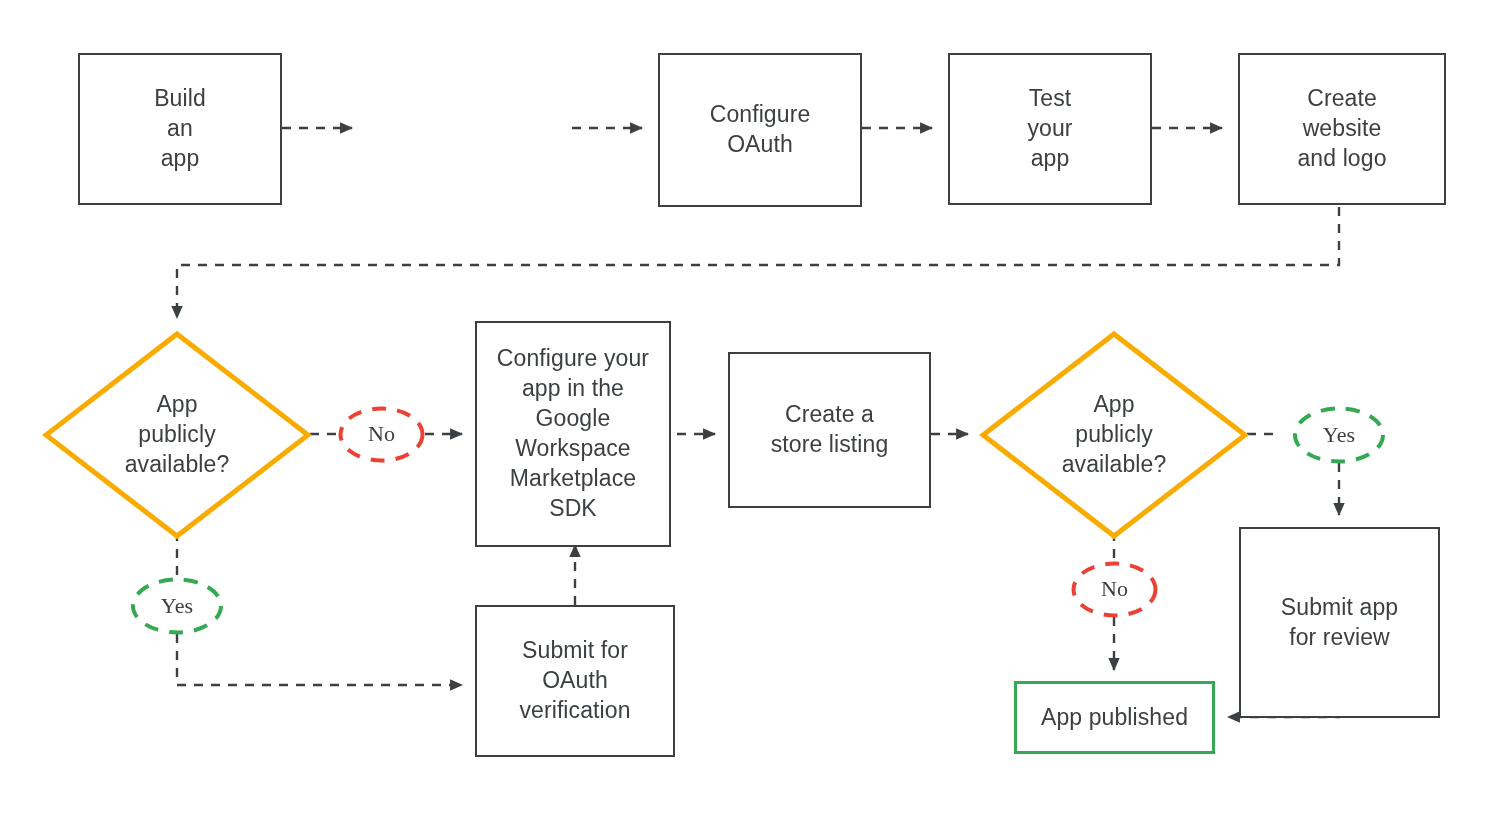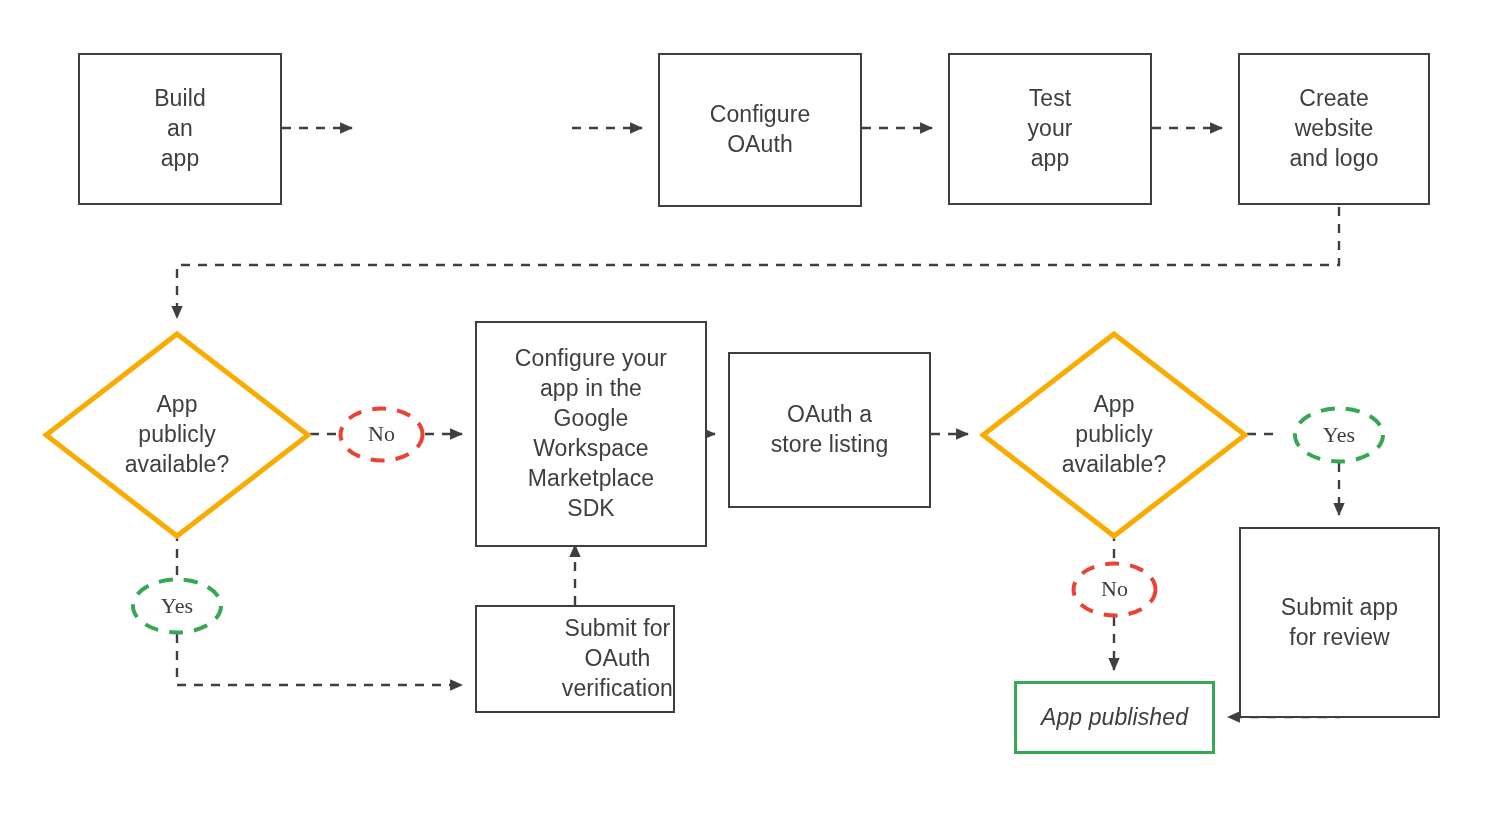--- a/index.html
+++ b/index.html
@@ -122,21 +122,21 @@
     <span>Configure
 OAuth</span>
   </div>
 
   <div class="node rect" style="left:948px; top:53px; width:204px; height:152px;justify-content:center;">
     <span>Test
 your
 app</span>
   </div>
 
-  <div class="node rect" style="left:1238px; top:53px; width:192px; height:152px;">
+  <div class="node rect" style="left:1238px; top:53px; width:208px; height:152px;">
     <span>Create
 website
 and logo</span>
   </div>
 
   <svg class="diamond-shape" style="left:42px; top:330px; width:270px; height:210px;" viewBox="0 0 270 210">
     <polygon points="135,4 266,105 135,206 4,105" fill="#ffffff" stroke="#f9ab00" stroke-width="5" stroke-linejoin="miter"></polygon>
   </svg>
   <div class="node diamond-label" style="left:42px; top:330px; width:270px; height:210px;">
     <span>App
@@ -151,31 +151,31 @@
     <span>No</span>
   </div>
 
   <svg class="pill-shape" style="left:130px; top:576px; width:94px; height:60px;" viewBox="0 0 94 60">
     <ellipse cx="47" cy="30" rx="44" ry="26.5" fill="#ffffff" stroke="#34a853" stroke-width="4" stroke-dasharray="14 11"></ellipse>
   </svg>
   <div class="node pill" style="left:130px; top:576px; width:94px; height:60px;">
     <span>Yes</span>
   </div>
 
-  <div class="node rect" style="left:475px; top:321px; width:232px; height:226px;">
+  <div class="node rect" style="left:475px; top:321px; width:196px; height:226px;">
     <span>Configure your
 app in the
 Google
 Workspace
 Marketplace
 SDK</span>
   </div>
 
   <div class="node rect" style="left:728px; top:352px; width:203px; height:156px;">
-    <span>OAuth a
+    <span>Create a
 store listing</span>
   </div>
 
   <svg class="diamond-shape" style="left:979px; top:330px; width:270px; height:210px;" viewBox="0 0 270 210">
     <polygon points="135,4 266,105 135,206 4,105" fill="#ffffff" stroke="#f9ab00" stroke-width="5" stroke-linejoin="miter"></polygon>
   </svg>
   <div class="node diamond-label" style="left:979px; top:330px; width:270px; height:210px;">
     <span>App
 publicly
 available?</span>
@@ -188,28 +188,28 @@
     <span>Yes</span>
   </div>
 
   <svg class="pill-shape" style="left:1070px; top:560px; width:89px; height:59px;" viewBox="0 0 89 59">
     <ellipse cx="44.5" cy="29.5" rx="41" ry="26" fill="#ffffff" stroke="#ea4335" stroke-width="4" stroke-dasharray="14 11"></ellipse>
   </svg>
   <div class="node pill" style="left:1070px; top:560px; width:89px; height:59px;">
     <span>No</span>
   </div>
 
-  <div class="node rect" style="left:475px; top:605px; width:200px; height:108px;justify-content:flex-end;">
+  <div class="node rect" style="left:475px; top:605px; width:200px; height:152px;">
     <span>Submit for
 OAuth
 verification</span>
   </div>
 
   <div class="node rect" style="left:1239px; top:527px; width:201px; height:191px;">
     <span>Submit app
 for review</span>
   </div>
 
-  <div class="node rect terminal" style="left:1014px; top:681px; width:201px; height:73px;font-style:italic;">
+  <div class="node rect terminal" style="left:1014px; top:681px; width:201px; height:73px;">
     <span>App published</span>
   </div>
 
 </div>
 
 </body></html>

